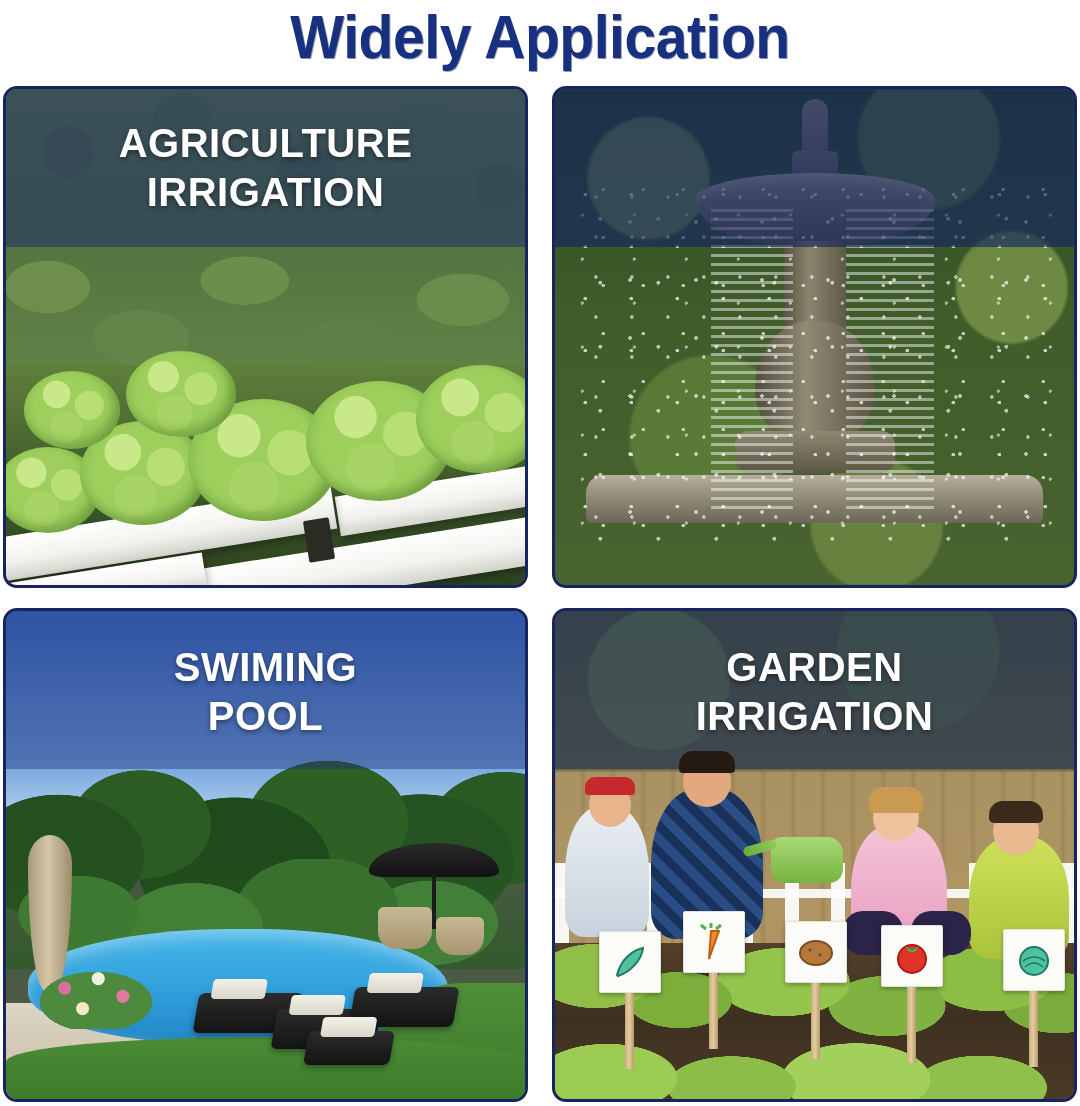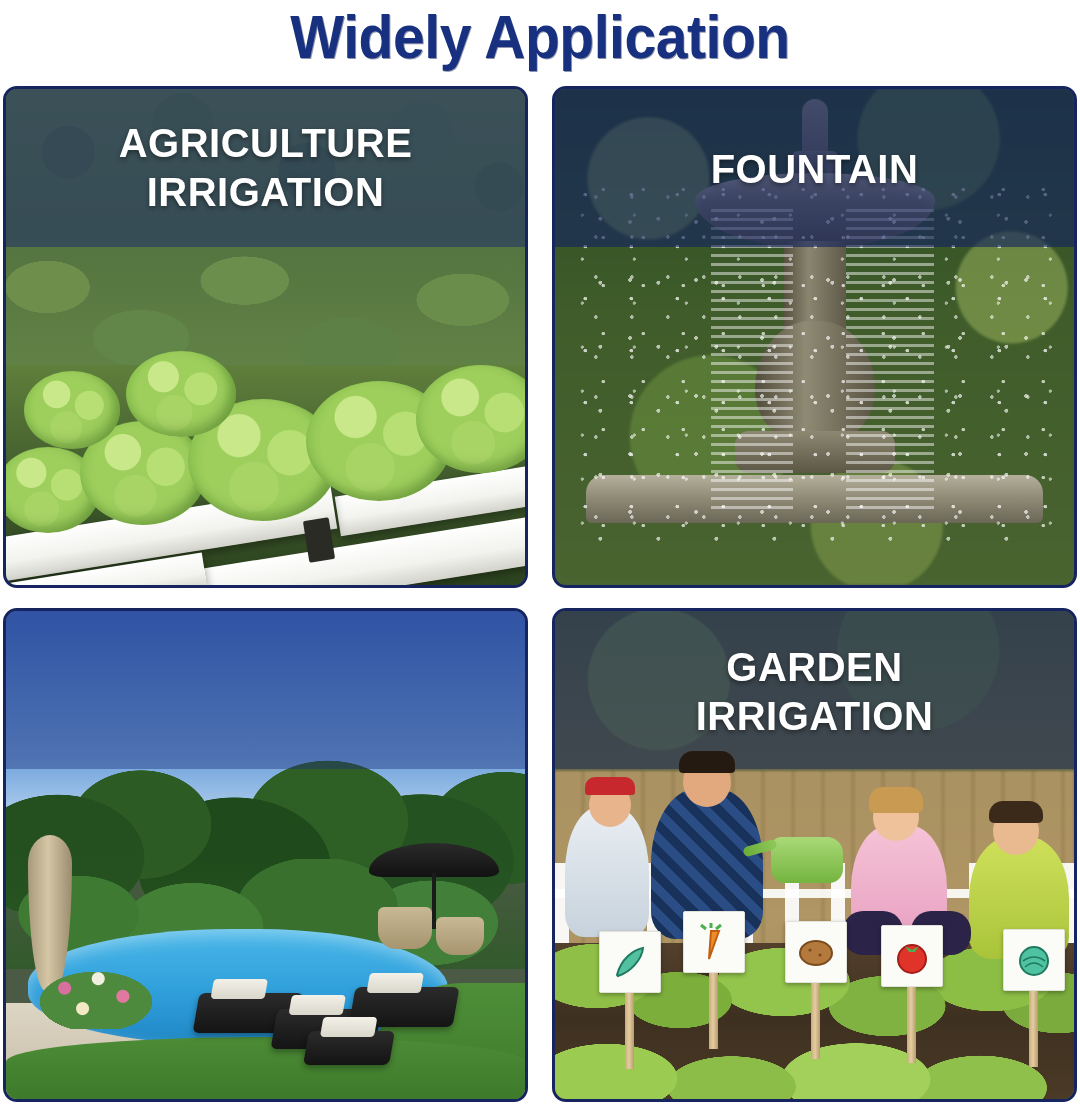--- a/index.html
+++ b/index.html
@@ -450,21 +450,20 @@
       <div class="fountain-bowl-top"></div>
       <div class="fountain-column"></div>
       <div class="fountain-urn"></div>
       <div class="fountain-base"></div>
       <div class="fountain-basin"></div>
       <div class="water-veil left"></div>
       <div class="water-veil right"></div>
       <div class="spray"></div>
     </div>
     <div class="tint" style="height:158px;background:rgba(20,36,96,0.62);"></div>
-    <div class="panel-label" style="top:56px;">FOUNTAIN</div>
   </div>
 
   <div class="panel">
     <div class="photo">
       <div class="p3-sky"></div>
       <div class="p3-trees"></div>
       <div class="p3-hedge"></div>
       <div class="p3-deck"></div>
       <div class="p3-pool"></div>
       <div class="p3-lawn"></div>
@@ -473,20 +472,22 @@
       <div class="tall-vase"></div>
       <div class="flowers"></div>
       <div class="planter" style="left:372px;top:296px;width:54px;height:42px;"></div>
       <div class="planter" style="left:430px;top:306px;width:48px;height:38px;"></div>
       <div class="lounger" style="left:190px;top:382px;"></div>
       <div class="lounger" style="left:268px;top:398px;"></div>
       <div class="lounger" style="left:346px;top:376px;"></div>
       <div class="lounger" style="left:300px;top:420px;width:86px;height:34px;"></div>
     </div>
     <div class="tint" style="height:158px;background:rgba(30,46,118,0.42);"></div>
+    <div class="panel-label" style="top:32px;">SWIMING
+POOL</div>
   </div>
 
   <div class="panel">
     <div class="photo">
       <div class="p4-bg"></div>
       <div class="p4-fence"></div>
       <div class="p4-whitefence"></div>
       <div class="p4-soil"></div>
 
       <div class="fig" style="left:10px;top:196px;width:84px;height:130px;background:linear-gradient(180deg,#e9eef3,#c7d2dc);"></div>

